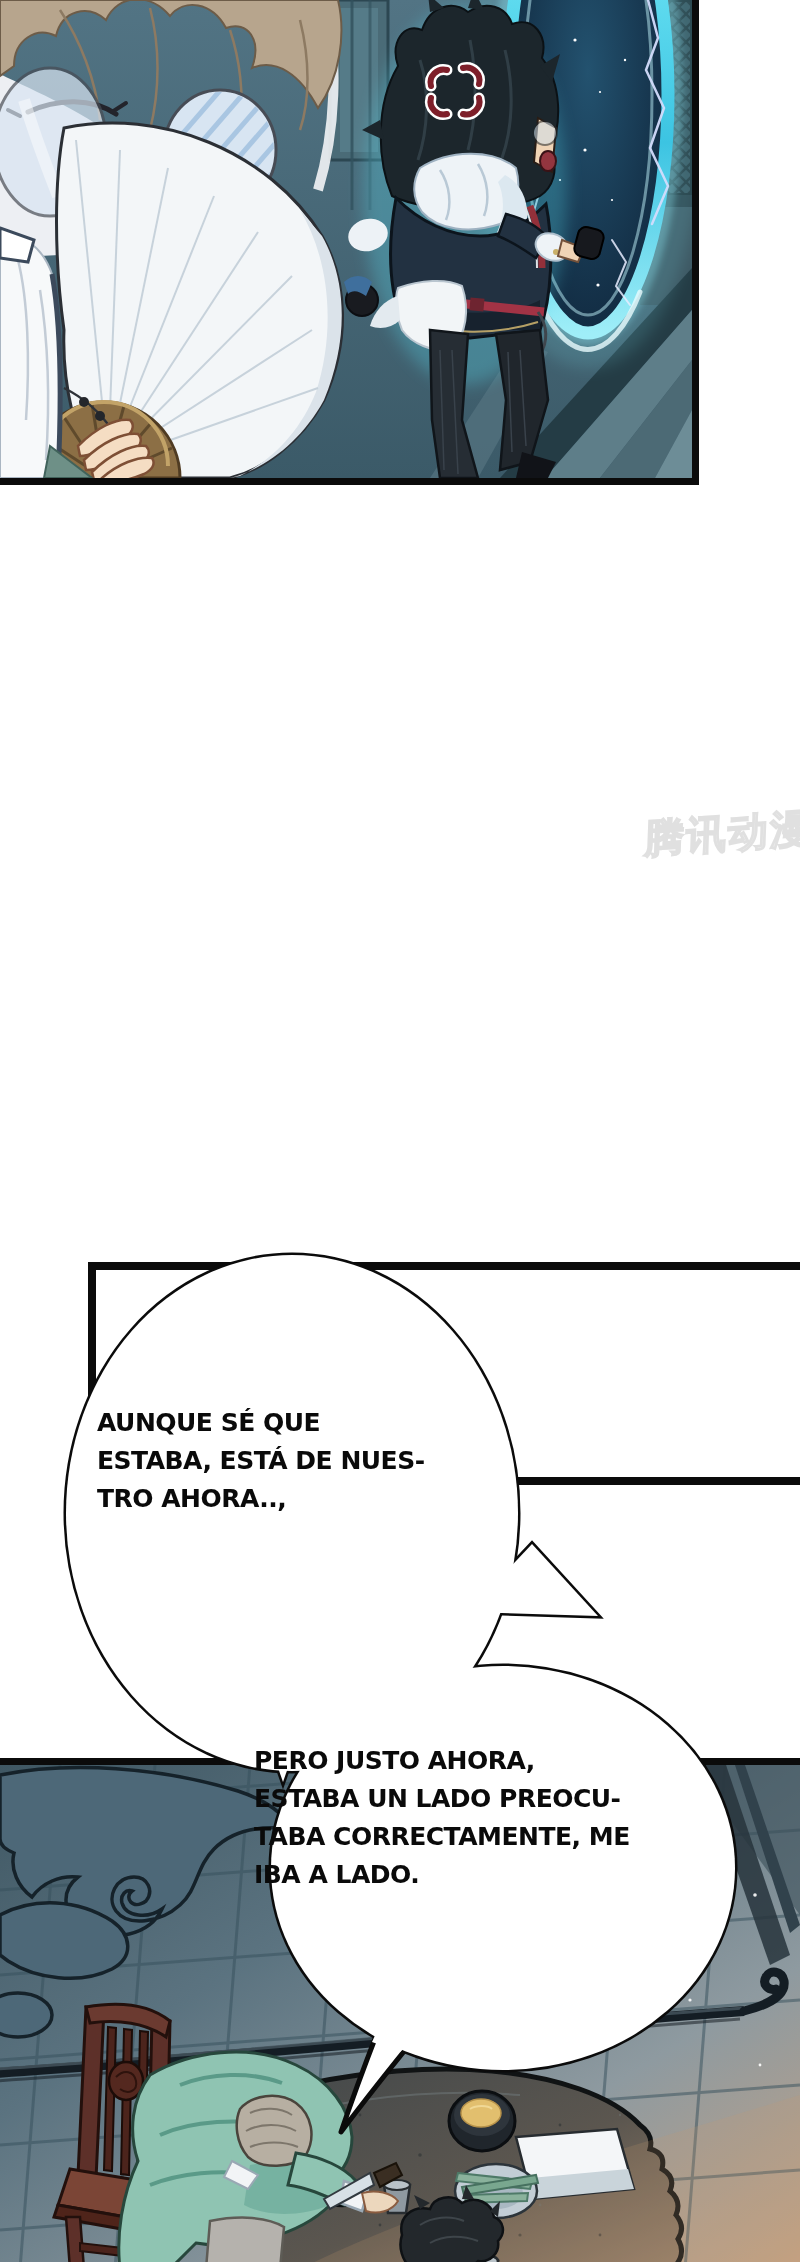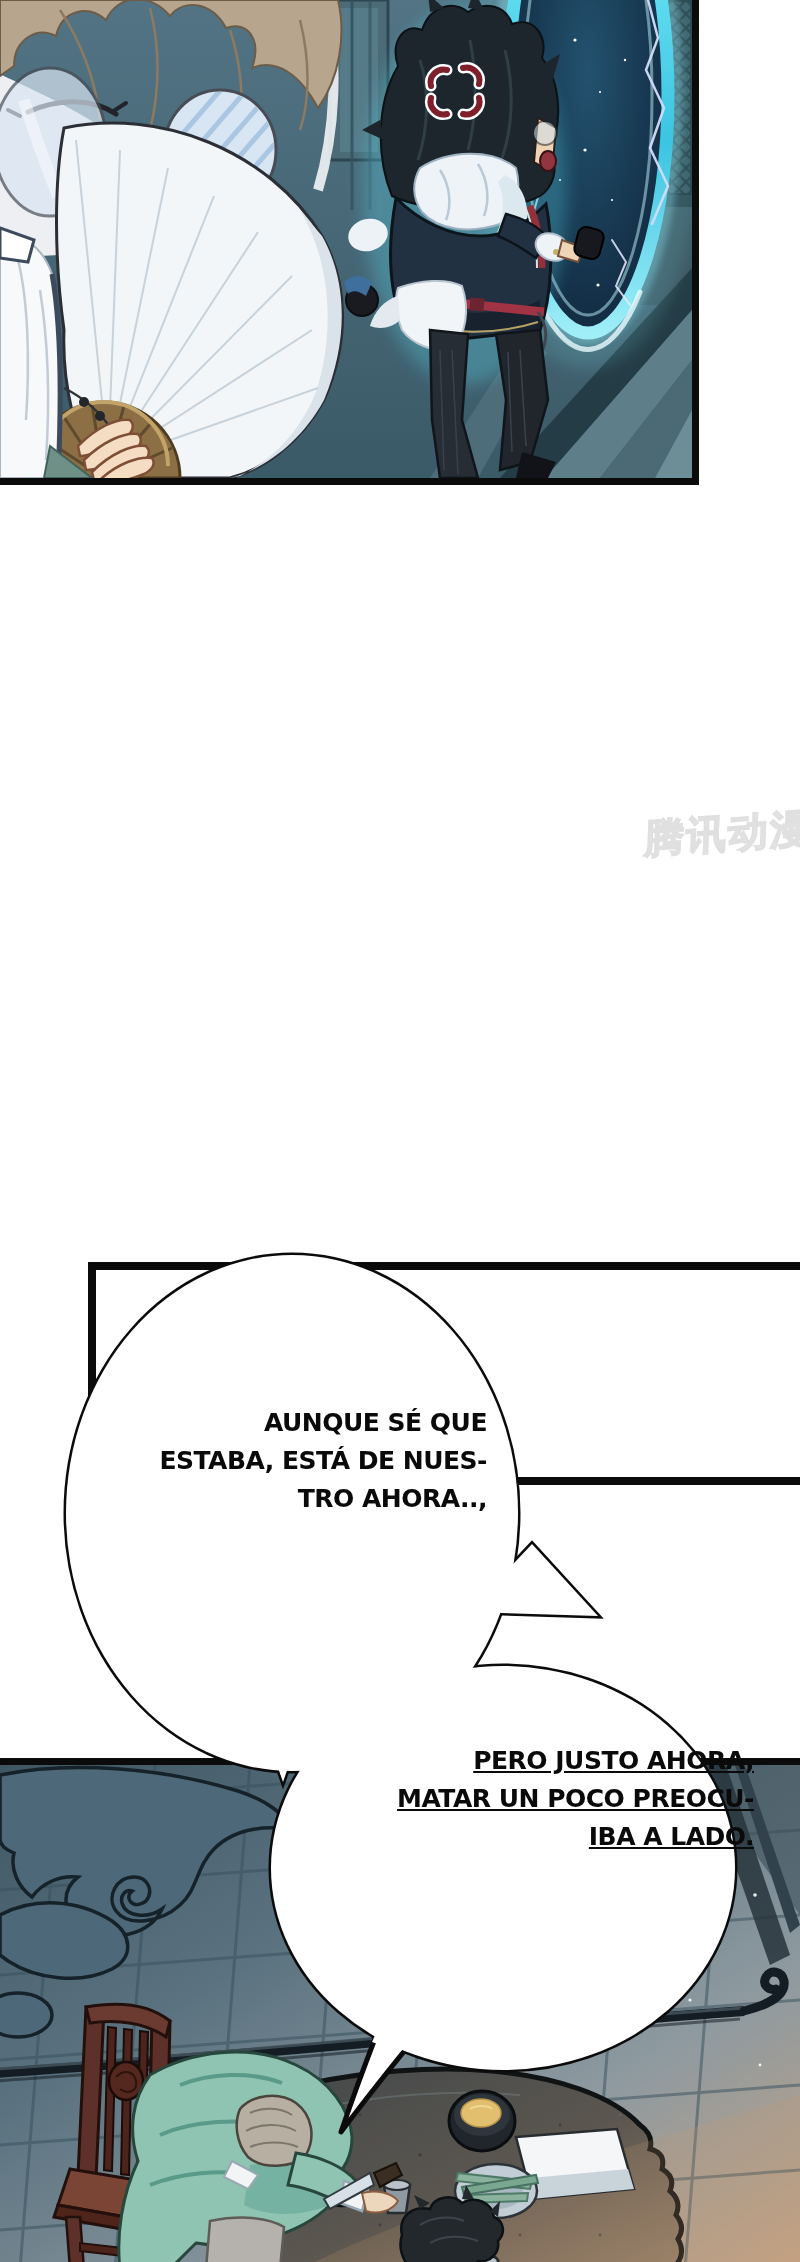--- a/index.html
+++ b/index.html
@@ -9,25 +9,25 @@
              border-right:7px solid #0b0b0b;border-bottom:7px solid #0b0b0b;box-sizing:content-box;
              overflow:hidden;background:#46656f;}
   .panel-bottom{position:absolute;left:0;top:1758px;width:800px;height:504px;
                 border-top:7px solid #0b0b0b;box-sizing:border-box;overflow:hidden;background:#4c626d;}
   .panel-top svg,.panel-bottom svg{display:block;}
   .watermark{position:absolute;left:644px;top:806px;width:170px;
              font-size:40px;font-weight:bold;letter-spacing:2px;color:#f4f4f4;
              -webkit-text-stroke:1.5px #e0e0e0;transform:rotate(-4deg) skewX(-6deg);
              white-space:nowrap;user-select:none;}
   .bubble-layer{position:absolute;left:0;top:1240px;width:800px;height:915px;}
-  .bubble-text{position:absolute;text-align:right;color:#0a0a0a;font-weight:bold;
+  .bubble-text{position:absolute;text-align:left;color:#0a0a0a;font-weight:bold;
                font-size:25px;line-height:38px;letter-spacing:-0.5px;}
   .bubble-text span{display:block;white-space:nowrap;}
   .b1{left:97px;top:1404px;width:390px;}
-  .b2{left:284px;top:1742px;width:470px;text-decoration:underline;}
+  .b2{left:254px;top:1742px;width:470px;}
 </style>
 </head>
 <body>
 
 <div class="page">
 
   <section class="panel-top">
     <svg width="692" height="478" viewBox="0 0 692 478">
       <defs>
         <linearGradient id="bgG" x1="0" y1="0" x2="0" y2="1">
@@ -404,17 +404,18 @@
     </g>
   </svg>
 
   <div class="bubble-text b1">
     <span>AUNQUE SÉ QUE</span>
     <span>ESTABA, ESTÁ DE NUES-</span>
     <span>TRO AHORA..,</span>
   </div>
   <div class="bubble-text b2">
     <span>PERO JUSTO AHORA,</span>
-    <span>MATAR UN POCO PREOCU-</span>
+    <span>ESTABA UN LADO PREOCU-</span>
+    <span>TABA CORRECTAMENTE, ME</span>
     <span>IBA A LADO.</span>
   </div>
 
 </div>
 
 </body></html>

